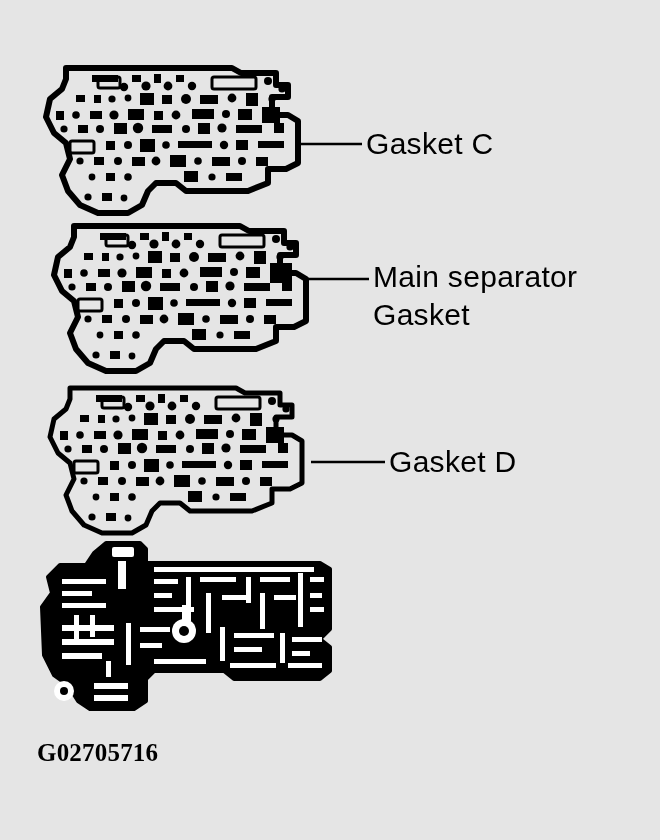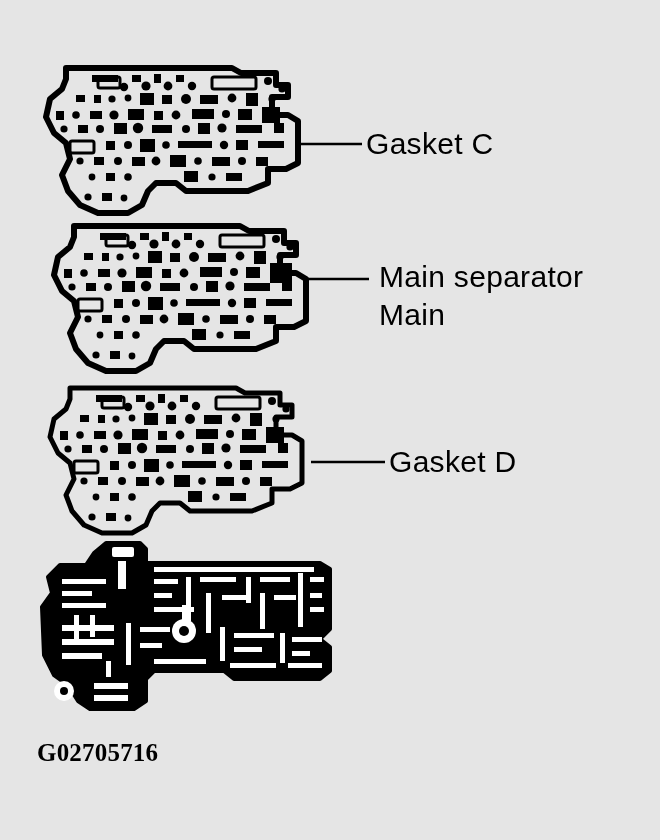--- a/index.html
+++ b/index.html
@@ -30,21 +30,21 @@
     position: absolute;
     color: #000000;
     font-family: "Liberation Sans", sans-serif;
     font-size: 30px;
     line-height: 38px;
     letter-spacing: 0.3px;
     white-space: pre;
     font-weight: 400;
   }
   #label-gasket-c { left: 366px; top: 125px; }
-  #label-main-separator-plate { left: 373px; top: 258px; margin-left: 6px; }
+  #label-main-separator-plate { left: 373px; top: 258px; }
   #label-gasket-d { left: 389px; top: 443px; }
   #figure-code {
     position: absolute;
     left: 37px;
     top: 739px;
     color: #000000;
     font-family: Liberation Serif, serif;
     font-size: 25px;
     font-weight: 700;
     letter-spacing: 0.2px;
@@ -222,19 +222,19 @@
       </g>
     </g>
 
     <line x1="296" y1="144" x2="362" y2="144" stroke="#000000" stroke-width="2.4"></line>
     <line x1="304" y1="279" x2="369" y2="279" stroke="#000000" stroke-width="2.4"></line>
     <line x1="311" y1="462" x2="385" y2="462" stroke="#000000" stroke-width="2.4"></line>
   </svg>
 
   <div class="label-text" id="label-gasket-c">Gasket C</div>
 
-  <div class="label-text" id="label-main-separator-plate"><span>Main separator</span><br><span>Main</span></div>
+  <div class="label-text" id="label-main-separator-plate"><span>Main separator</span><br><span>Gasket</span></div>
 
   <div class="label-text" id="label-gasket-d">Gasket D</div>
 
   <div id="figure-code">G02705716</div>
 
 </div>
 
 </body></html>

